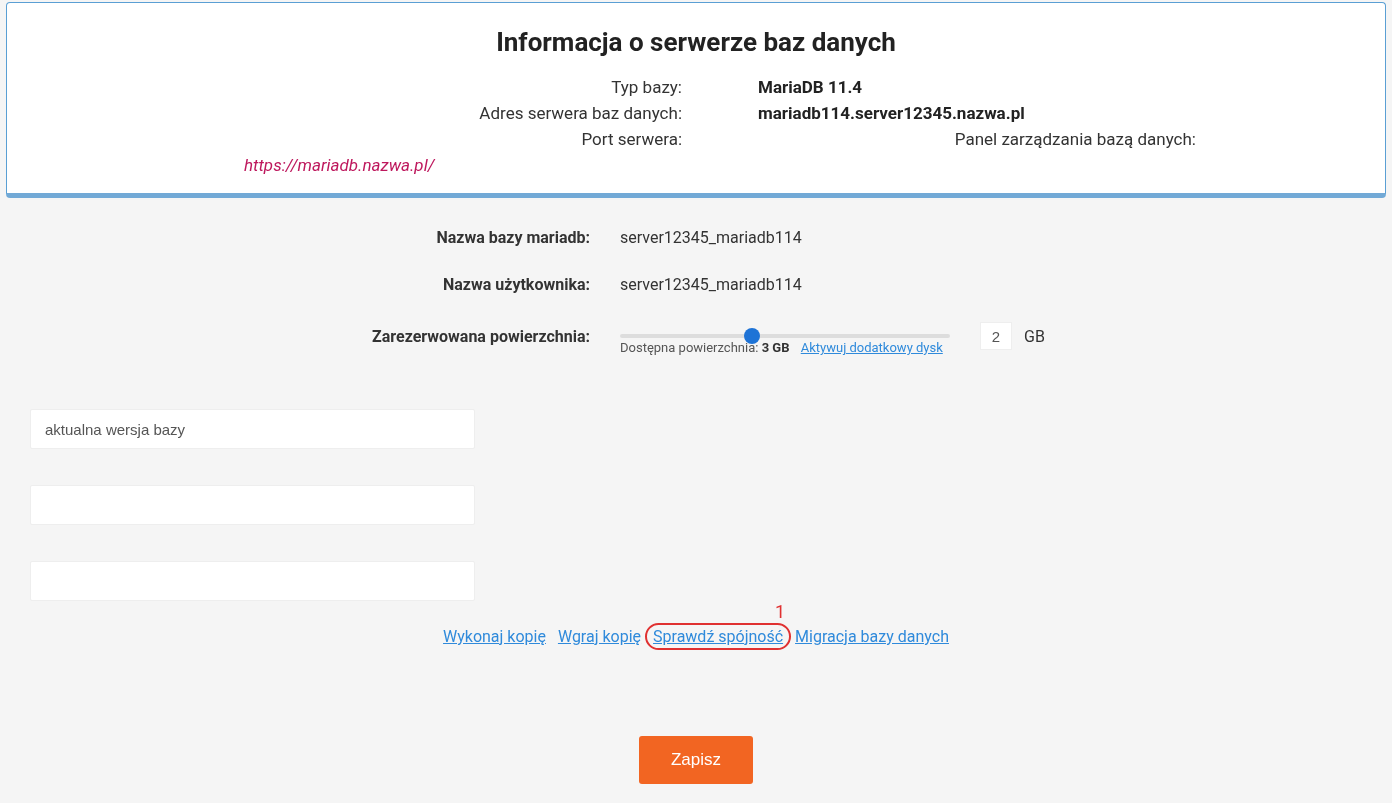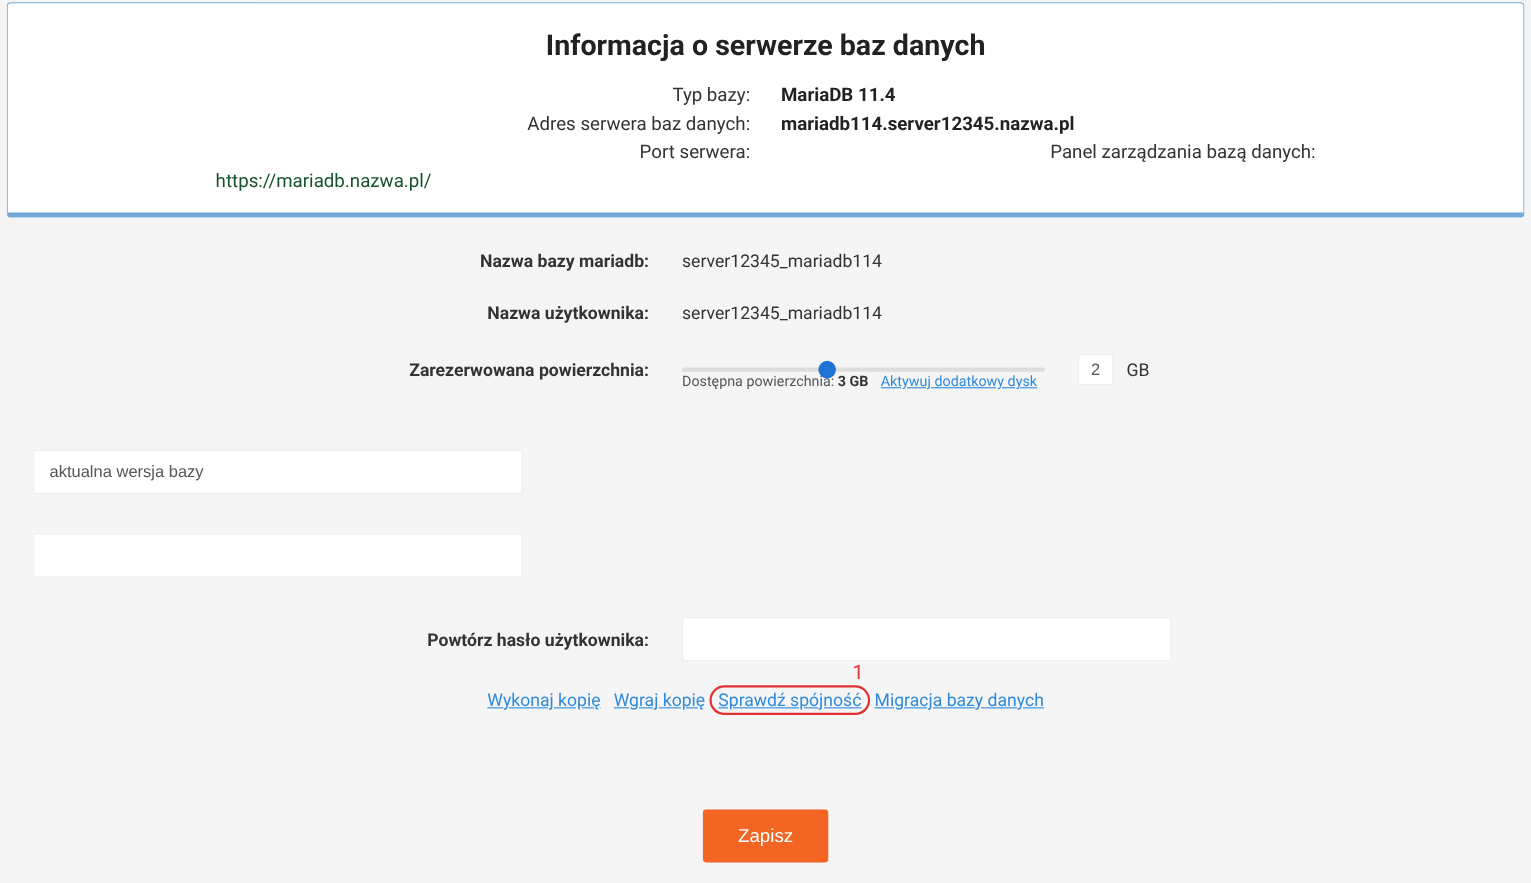--- a/index.html
+++ b/index.html
@@ -35,25 +35,27 @@
     max-width: 1000px;
     margin: 0 auto;
   }
   .info-label {
     text-align: right;
     color: #333;
   }
   .info-value {
     font-weight: 700;
     color: #222;
+    margin-left: 48px;
   }
   .info-value a {
-    color: #14532d;
+    color: #be185d;
     font-weight: 400;
     text-decoration: none;
+    font-style: italic;
   }
 
   .form-area {
     margin-top: 30px;
     padding: 0 30px;
   }
   .form-row {
     display: grid;
     grid-template-columns: 560px 1fr;
     column-gap: 30px;
@@ -230,21 +232,20 @@
 
   <div class="form-row tall" style="margin-top:30px;">
     <div><input class="txt-input" type="text" value="aktualna wersja bazy" style=""></div>
   </div>
 
   <div class="form-row tall" style="margin-top:36px;">
     <div><input class="txt-input" type="password" style=""></div>
   </div>
 
   <div class="form-row tall" style="margin-top:36px;">
-    <div class="form-label">Powtórz hasło użytkownika:</div>
     <div><input class="txt-input" type="password" style=""></div>
   </div>
 
   <div class="links-row">
     <a href="#">Wykonaj kopię</a>
     <a href="#">Wgraj kopię</a>
     <a href="#" style="position:relative; display:inline-block;">
       <span>Sprawdź spójność</span>
       <span class="highlight-ring"></span>
       <span class="annot-num">1</span>

